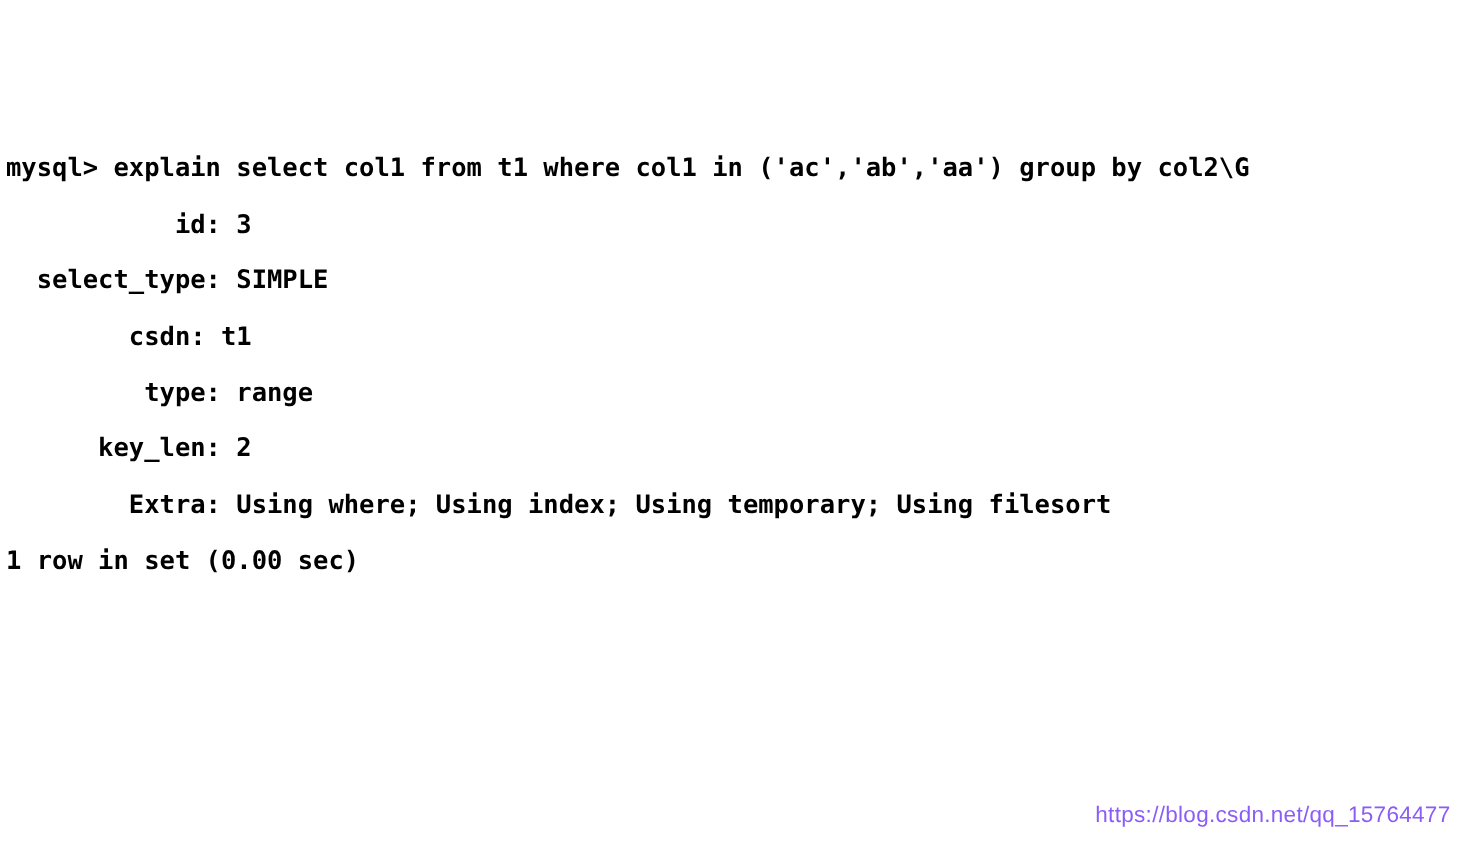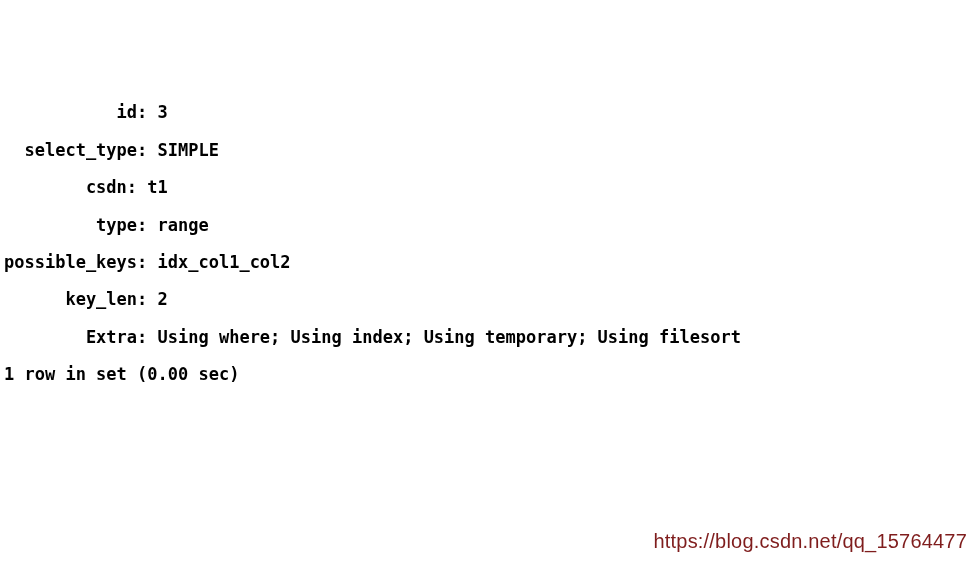--- a/index.html
+++ b/index.html
@@ -18,39 +18,39 @@
       white-space: pre;
       width: 975px;
       height: 566px;
       overflow: hidden;
       position: relative;
     }
     .watermark {
       position: absolute;
       bottom: 14px;
       right: 8px;
-      color: #7f1d1d;
+      color: #8b5cf6;
       font-weight: normal;
       font-family: Arial, sans-serif;
-      font-size: 20px;
+      font-size: 15px;
       letter-spacing: 0.2px;
     }
     .line { display: block; }
   </style>
 </head>
 <body>
 
 
 
 <div>
+<span class="line">mysql&gt; explain select col1 from t1 where col1 in ('ac','ab','aa') group by col2\G</span>
 <span class="line">           id: 3</span>
 <span class="line">  select_type: SIMPLE</span>
 <span class="line">        csdn: t1</span>
 <span class="line">         type: range</span>
-<span class="line">possible_keys: idx_col1_col2</span>
 <span class="line">      key_len: 2</span>
 <span class="line">        Extra: Using where; Using index; Using temporary; Using filesort</span>
 <span class="line">1 row in set (0.00 sec)</span>
 
 
 
 
 
 
 

